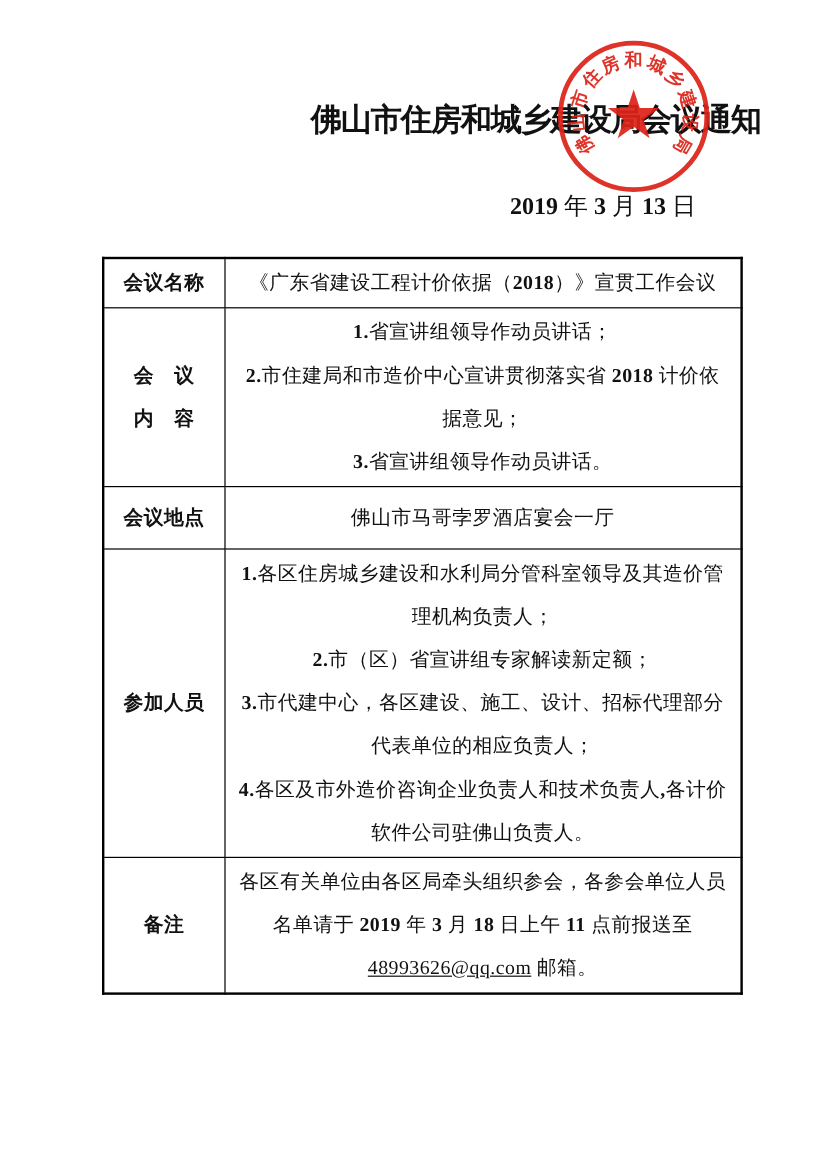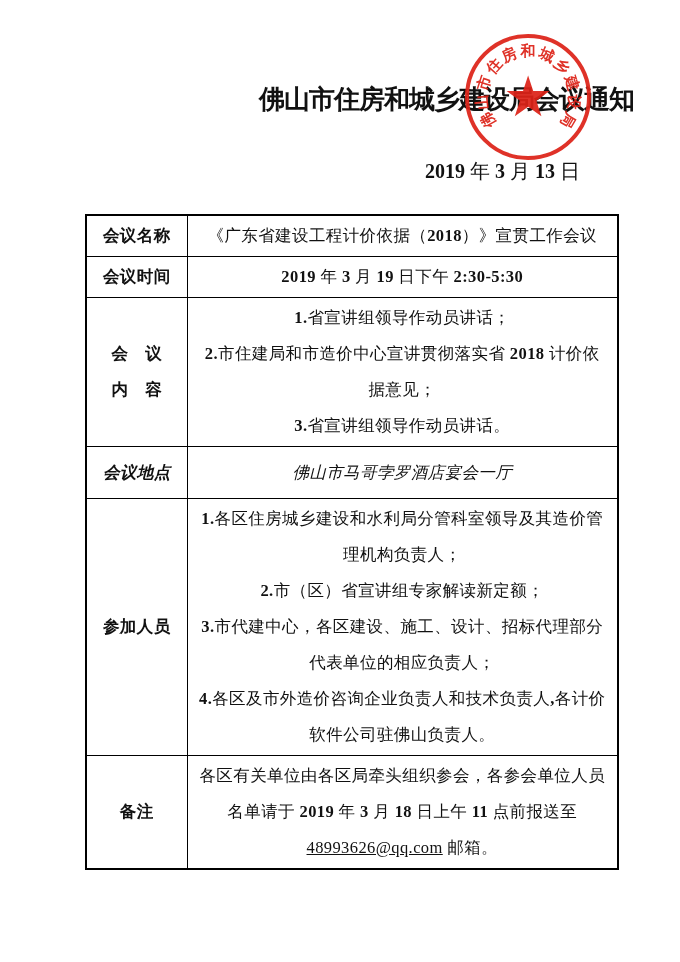--- a/index.html
+++ b/index.html
@@ -75,21 +75,21 @@
   .info-table td{
     width:431px;
     padding:2px 10px;
     line-height:36px;
     text-align:center;
   }
   .info-table td p{margin:0;}
   .r0 td,.r0 th{height:37px;}
   .r1 td,.r1 th{height:37px;}
   .r2 td,.r2 th{height:143px;}
-  .r3 td,.r3 th{height:52px;font-style:italic;}
+  .r3 td,.r3 th{height:52px;}
   .r4 td,.r4 th{height:255px;}
   .r5 td,.r5 th{height:111px;}
   .b{font-weight:bold;}
   .bu{font-weight:normal;text-decoration:underline;white-space:nowrap;}
   
   .footer-line{
     position:absolute;left:125px;top:832px;
     font-size:16.5px;letter-spacing:.4px;
   }
   .footer-line .phone{margin-left:62px;}
@@ -124,28 +124,20 @@
   <table class="info-table">
     <tbody id="table-body">
         <tr class="r0">
           <th>
             <div>会议名称</div>
           </th>
           <td>
             <p><span>《广东省建设工程计价依据（</span><span class="b">2018</span><span>）》宣贯工作会议</span></p>
           </td>
         </tr>
-        <tr class="r1">
-          <th>
-            <div>会议时间</div>
-          </th>
-          <td>
-            <p><span class="b">2019</span><span> 年 </span><span class="b">3</span><span> 月 </span><span class="b">19</span><span> 日下午 </span><span class="b">2:30-5:30</span></p>
-          </td>
-        </tr>
         <tr class="r2">
           <th>
             <div>会　议</div>
             <div>内　容</div>
           </th>
           <td>
             <p><span class="b">1.</span><span>省宣讲组领导作动员讲话；</span></p>
             <p><span class="b">2.</span><span>市住建局和市造价中心宣讲贯彻落实省 </span><span class="b">2018</span><span> 计价依据意见；</span></p>
             <p><span class="b">3.</span><span>省宣讲组领导作动员讲话。</span></p>
           </td>

